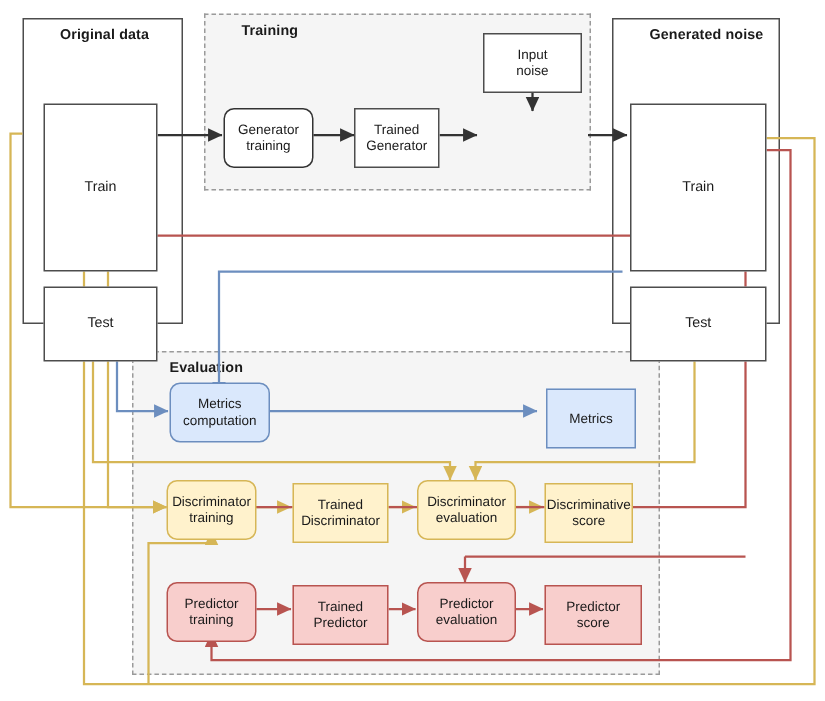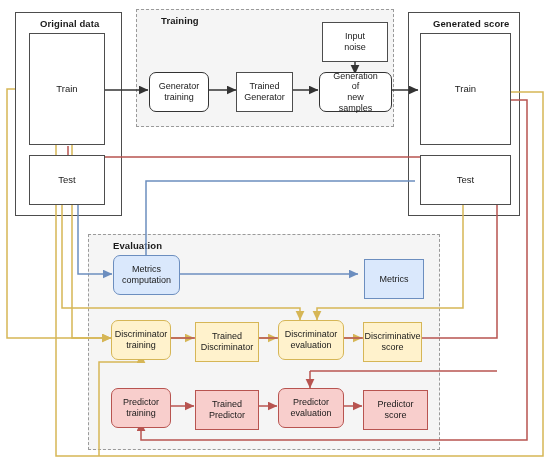--- a/index.html
+++ b/index.html
@@ -17,37 +17,37 @@
         justify-content:center;text-align:center;font-size:9px;color:#1a1a1a;line-height:1.18;
         padding:19px;}
   .n-plain{border:1.4px solid #4d4d4d;background:#ffffff;}
   .n-round-plain{border:1.4px solid #333;background:#fff;border-radius:7px;}
   .n-blue{border:1.4px solid #6c8ebf;background:#dae8fc;}
   .n-blue-round{border:1.4px solid #6c8ebf;background:#dae8fc;border-radius:7px;}
   .n-yellow{border:1.4px solid #d6b656;background:#fff2cc;}
   .n-yellow-round{border:1.4px solid #d6b656;background:#fff2cc;border-radius:7px;}
   .n-red{border:1.4px solid #b85450;background:#f8cecc;}
   .n-red-round{border:1.4px solid #b85450;background:#f8cecc;border-radius:7px;}
-  .bigtxt{font-size:9.5px;}
+  .bigtxt{font-size:9.5px;margin-top:36px;}
 </style>
 </head>
 <body>
 
 <div id="canvas">
 
   <div class="grp grp-solid" style="left:15px;top:12px;width:107px;height:204px;">
     <span class="grp-label">Original data</span>
   </div>
 
   <div class="grp grp-dashed" style="left:136px;top:9px;width:258px;height:118px;">
     <span class="grp-label">Training</span>
   </div>
 
   <div class="grp grp-solid" style="left:408px;top:12px;width:112px;height:204px;">
-    <span class="grp-label">Generated score</span>
+    <span class="grp-label">Generated noise</span>
   </div>
 
   <div class="grp grp-dashed" style="left:88px;top:234px;width:352px;height:216px;">
     <span class="grp-label">Evaluation</span>
   </div>
 
   <svg class="layer" viewBox="0 0 550 467">
     <defs>
       <marker id="ar-k" markerWidth="7" markerHeight="7" refX="6.2" refY="3" orient="auto">
         <path d="M0,0 L6.4,3 L0,6 z" fill="#333"></path>
@@ -114,23 +114,20 @@
 
   <div class="node n-round-plain" style="left:149px;top:72px;width:60px;height:36px;">
     <span>Generator<br>training</span>
   </div>
   <div class="node n-plain" style="left:236px;top:72px;width:57px;height:36px;">
     <span>Trained<br>Generator</span>
   </div>
   <div class="node n-plain" style="left:322px;top:22px;width:66px;height:30px;">
     <span>Input noise</span>
   </div>
-  <div class="node n-round-plain" style="left:319px;top:72px;width:73px;height:36px;">
-    <span>Generation of<br>new samples</span>
-  </div>
 
   <div class="node n-plain bigtxt" style="left:420px;top:33px;width:91px;height:112px;">Train</div>
   <div class="node n-plain bigtxt" style="left:420px;top:155px;width:91px;height:50px;">Test</div>
 
   <div class="node n-blue-round" style="left:113px;top:255px;width:67px;height:38px;">
     <span>Metrics<br>computation</span>
   </div>
   <div class="node n-blue" style="left:364px;top:259px;width:60px;height:30px;">
     <span>Metrics</span>
   </div>

